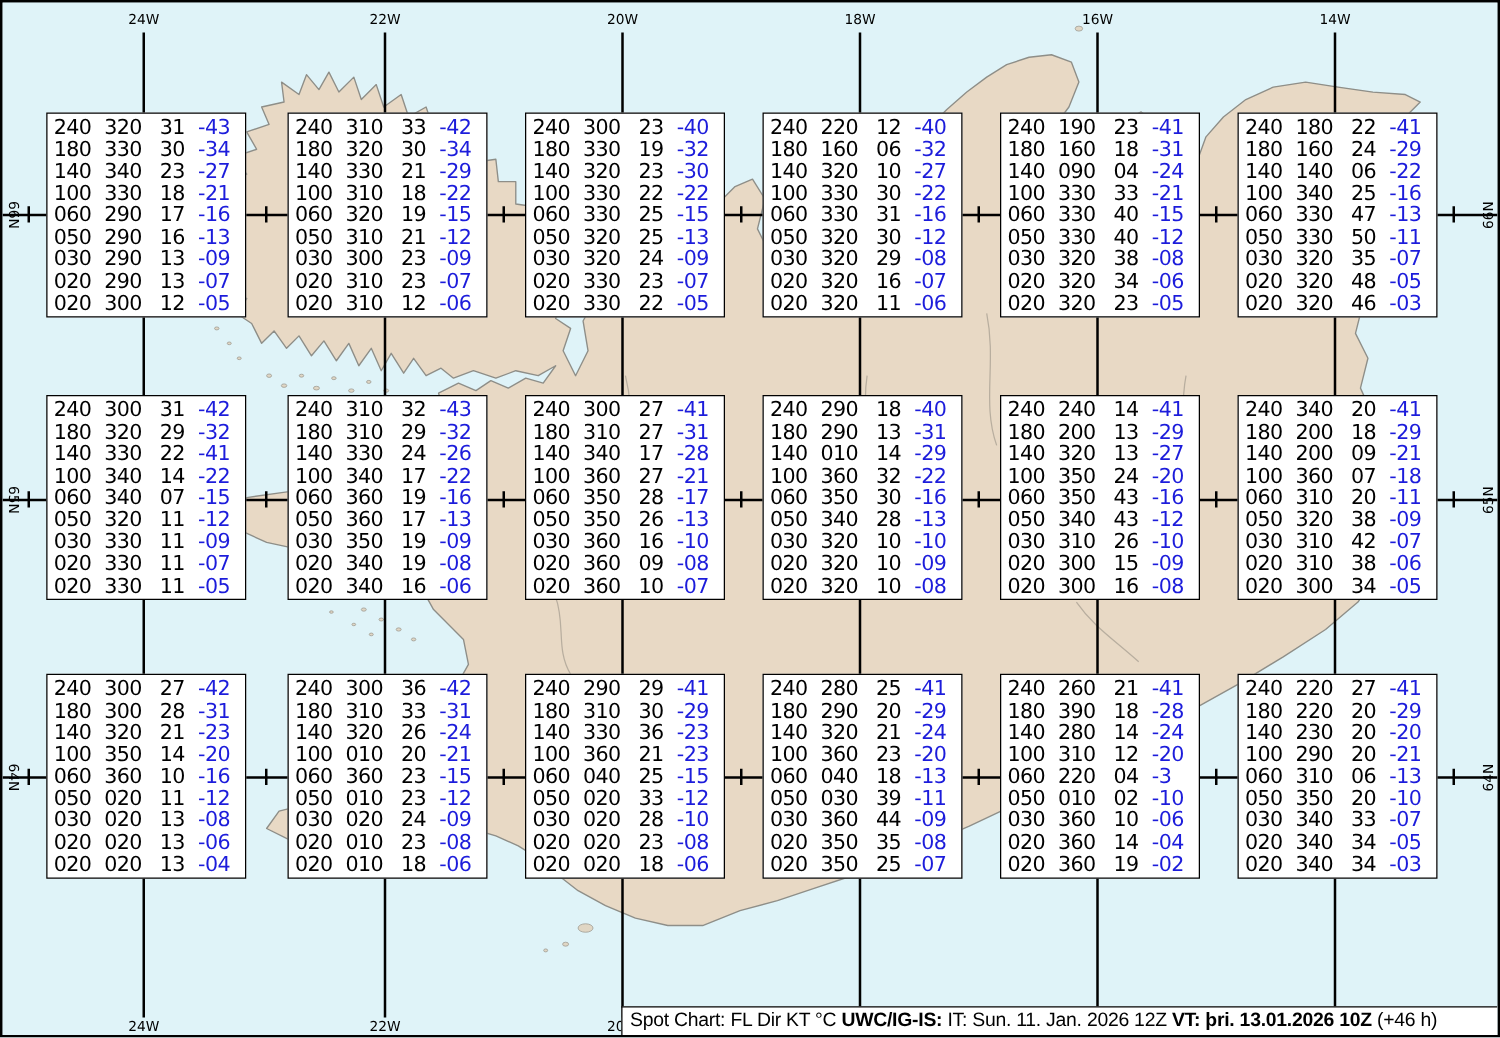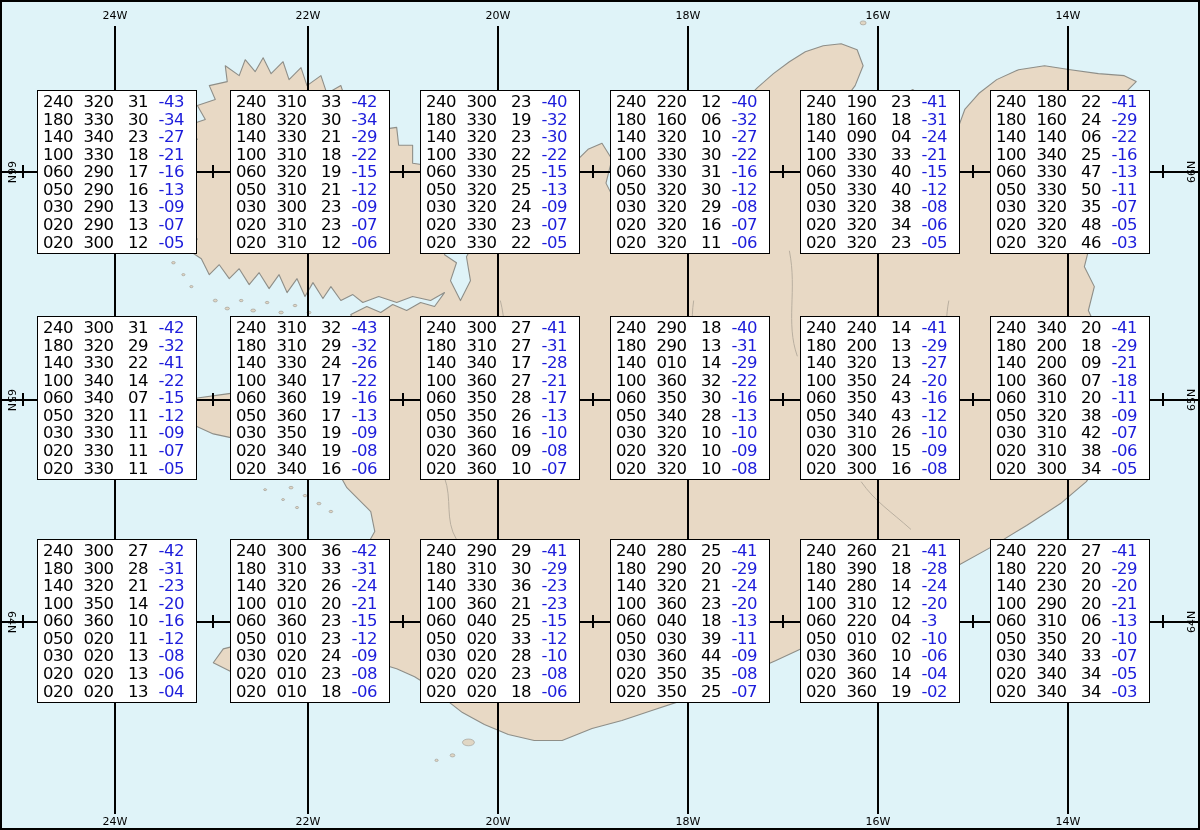--- a/index.html
+++ b/index.html
@@ -1174,13 +1174,16 @@
         </div>
         <div class="sb-row">
           <span class="sb-c c-fl">020</span>
           <span class="sb-c c-dir">340</span>
           <span class="sb-c c-kt">34</span>
           <span class="sb-c c-tmp">-03</span>
         </div>
       </div>
     </div>
 
+  <div id="status-bar">
+    <span>Spot Chart: FL Dir KT °C </span><span class="bold">UWC/IG-IS:</span><span> IT: Sun. 11. Jan. 2026 12Z </span><span class="bold">VT: þri. 13.01.2026 10Z</span><span> (+46 h)</span>
+  </div>
 </div>
 
 </body></html>

